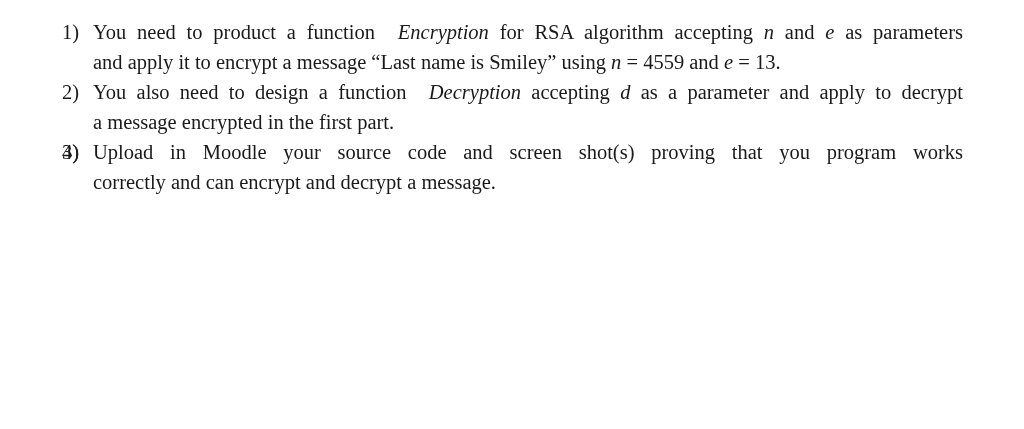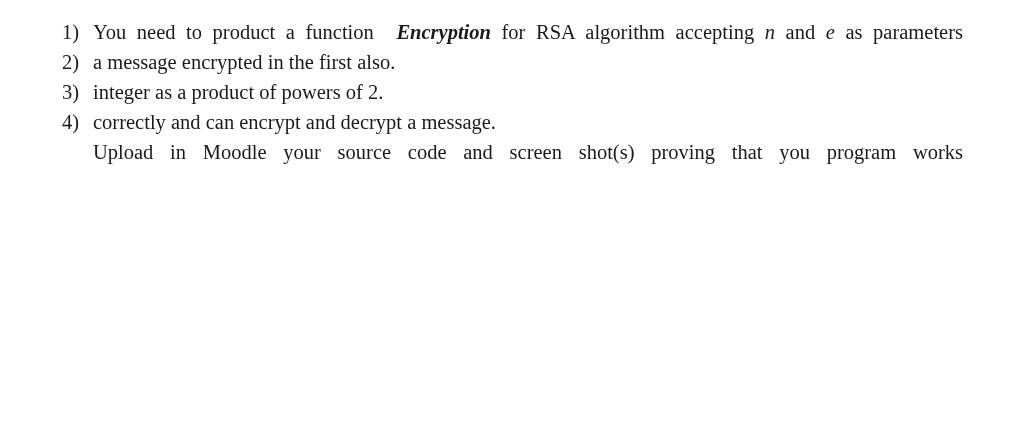--- a/index.html
+++ b/index.html
@@ -37,43 +37,44 @@
       position: relative;
       padding-left: 68px;
     }
     .num {
       position: absolute;
       left: 37px;
       top: 0;
       height: 30px;
       line-height: 30px;
     }
-    .bi { font-weight: bold; font-style: italic; margin-left: 12px; }
+    .bi { font-weight: normal; font-style: italic; margin-left: 12px; }
     .it { font-style: italic; }
   </style>
 </head>
 <body>
 
 <div class="doc">
 
 
   <div class="item">
     <span class="num">1)</span>
     <div class="line justify"><span>You need to product a function </span><span class="bi">Encryption</span><span> for RSA algorithm accepting </span><span class="it">n</span><span> and </span><span class="it">e</span><span> as parameters</span></div>
+    <div class="line"><span>and apply it to encrypt a message “Last name is Smiley” using </span><span class="it">n</span><span> = 4559 and </span><span class="it">e</span><span> = 13.</span></div>
   </div>
 
   <div class="item">
     <span class="num">2)</span>
-    <div class="line">a message encrypted in the first also.</div>
+    <div class="line justify"><span>You also need to design a function </span><span class="bi">Decryption</span><span> accepting </span><span class="it">d</span><span> as a parameter and apply to decrypt</span></div>
+    <div class="line">a message encrypted in the first part.</div>
   </div>
 
   <div class="item">
     <span class="num">3)</span>
-    <div class="line">integer as a product of powers of 2.</div>
   </div>
 
   <div class="item">
     <span class="num">4)</span>
+    <div class="line justify">Upload in Moodle your source code and screen shot(s) proving that you program works</div>
     <div class="line">correctly and can encrypt and decrypt a message.</div>
-    <div class="line justify">Upload in Moodle your source code and screen shot(s) proving that you program works</div>
   </div>
 
 </div>
 
 </body></html>

